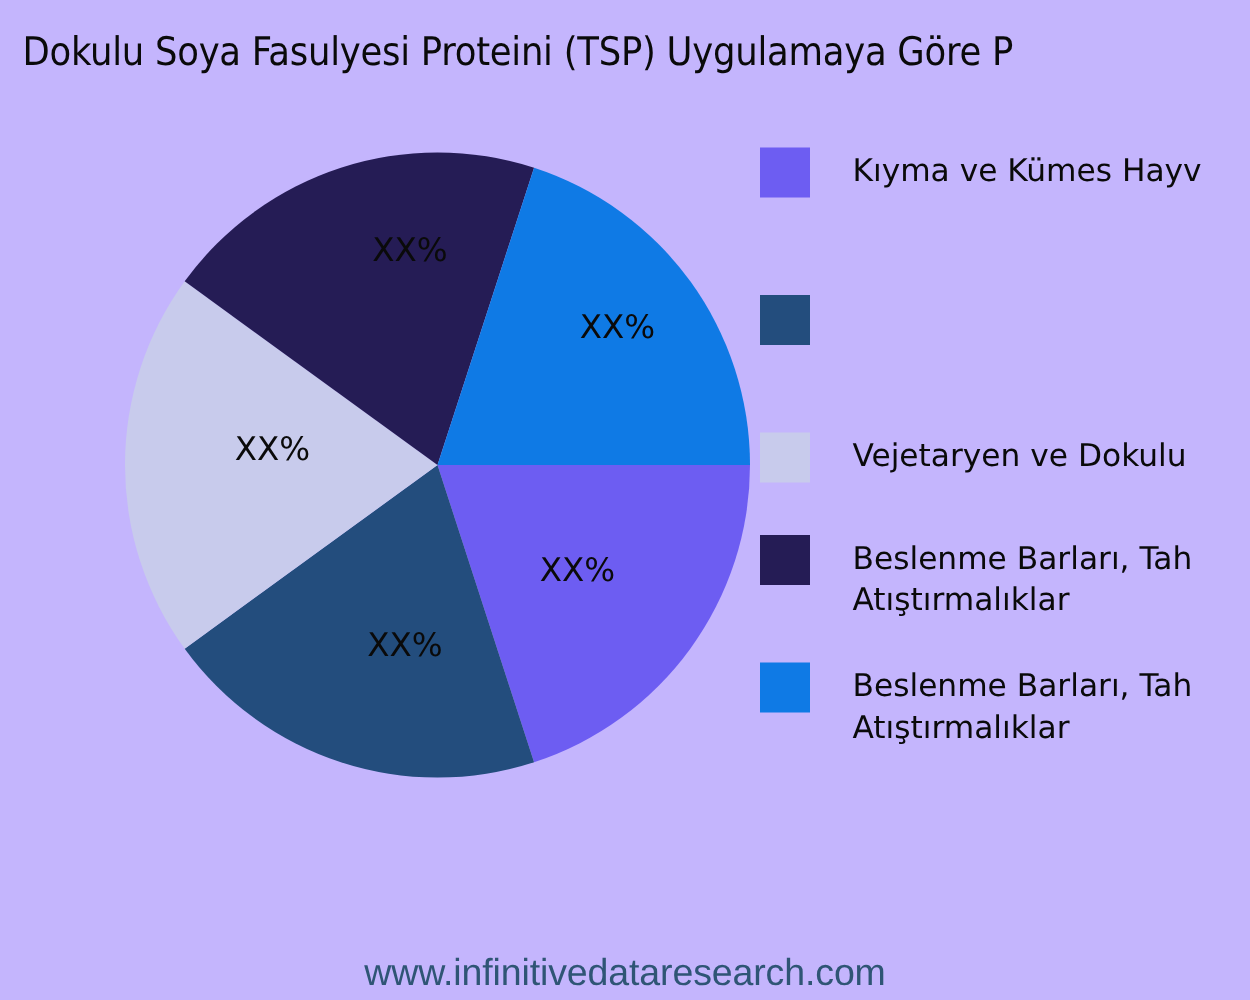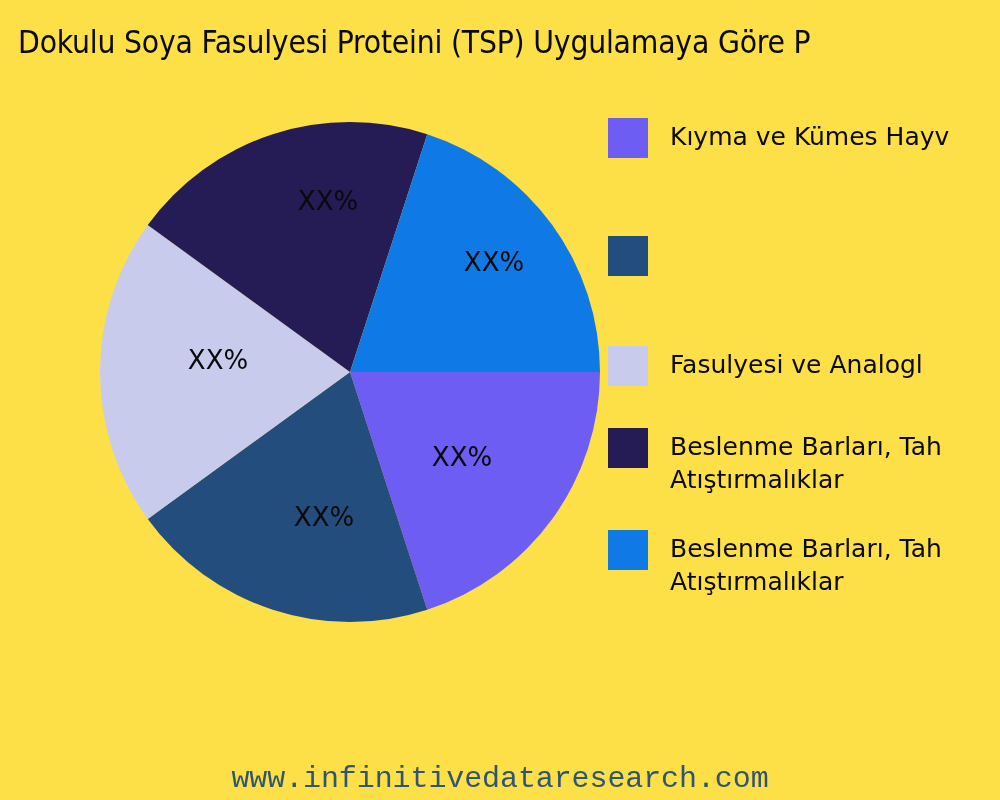--- a/index.html
+++ b/index.html
@@ -8,21 +8,21 @@
     padding: 0;
     background: #ffffff;
   }
   body {
     font-family: "DejaVu Sans", "Liberation Sans", sans-serif;
   }
   #page {
     position: relative;
     width: 1000px;
     height: 800px;
-    background: #fde047;
+    background: #c4b5fd;
     overflow: hidden;
   }
 
   
   #chart-title {
     position: absolute;
     left: 18px;
     top: 20px;
     width: 1400px;
     white-space: nowrap;
@@ -77,32 +77,33 @@
     height: 40px;
     margin-right: 22px;
   }
   .legend-text {
     font-size: 25px;
     line-height: 33px;
     color: #0a0a0a;
     white-space: pre;
     padding-top: 2px;
     font-family: "DejaVu Sans", "Liberation Sans", sans-serif;
+    margin-left: 12px;
   }
 
   
   #footer-url {
     position: absolute;
     left: 0;
     top: 762px;
     width: 1000px;
     text-align: center;
     font-size: 30px;
     color: #2f5575;
-    font-family: Liberation Mono, monospace;
+    font-family: Liberation Sans, sans-serif;
     letter-spacing: -0.1px;
   }
 </style>
 </head>
 <body>
 
 <div id="page">
 
   <div id="chart-title">Dokulu Soya Fasulyesi Proteini (TSP) Uygulamaya Göre P</div>
 
@@ -128,21 +129,21 @@
   <div id="legend">
       <div class="legend-item" style="top: 0px;">
         <span class="legend-swatch" style="background: rgb(109, 93, 242);"></span>
         <span class="legend-text">Kıyma ve Kümes Hayv</span>
       </div>
       <div class="legend-item" style="top: 118px;">
         <span class="legend-swatch" style="background: rgb(35, 77, 125);"></span>
       </div>
       <div class="legend-item" style="top: 228px;">
         <span class="legend-swatch" style="background: rgb(200, 203, 236);"></span>
-        <span class="legend-text">Fasulyesi ve Analogl</span>
+        <span class="legend-text">Vejetaryen ve Dokulu</span>
       </div>
       <div class="legend-item" style="top: 310px;">
         <span class="legend-swatch" style="background: rgb(37, 28, 85);"></span>
         <span class="legend-text">Beslenme Barları, Tah
 Atıştırmalıklar</span>
       </div>
       <div class="legend-item" style="top: 412px;">
         <span class="legend-swatch" style="background: rgb(15, 122, 229);"></span>
         <span class="legend-text">Beslenme Barları, Tah
 Atıştırmalıklar</span>

